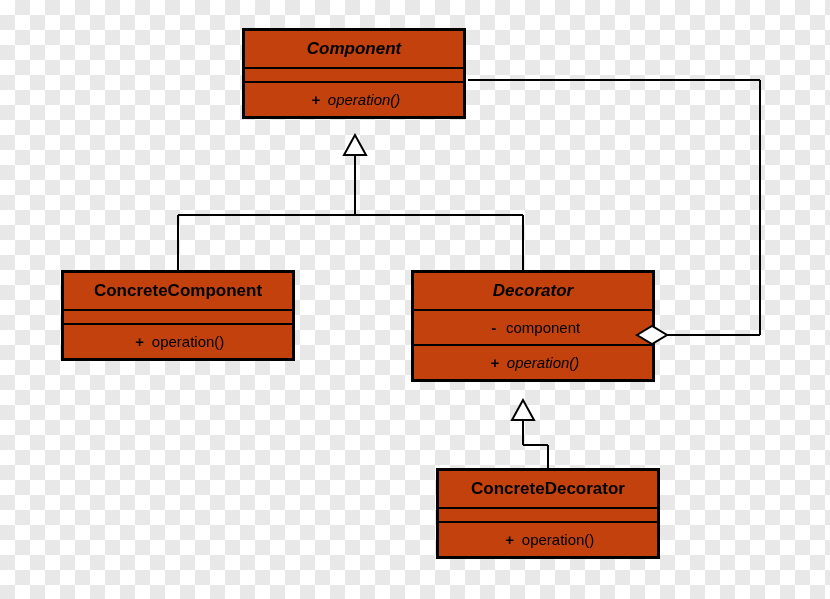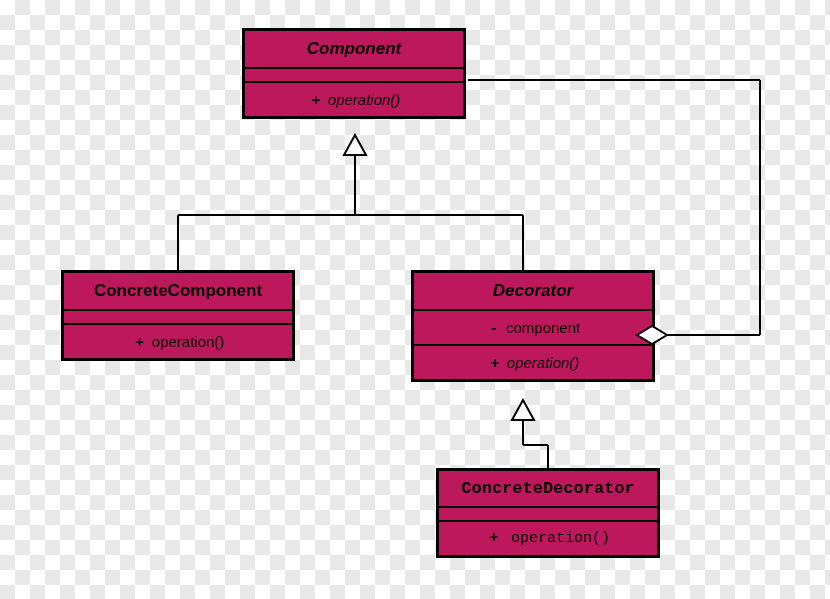--- a/index.html
+++ b/index.html
@@ -12,21 +12,21 @@
         linear-gradient(45deg, #e8e8e8 25%, transparent 25%),
         linear-gradient(-45deg, #e8e8e8 25%, transparent 25%),
         linear-gradient(45deg, transparent 75%, #e8e8e8 75%),
         linear-gradient(-45deg, transparent 75%, #e8e8e8 75%);
       background-size: 30px 30px;
       background-position: 0 0, 0 15px, 15px -15px, -15px 0px;
       background-color: #ffffff;
     }
     .uml-class {
       position: absolute;
-      background: #be185d;
+      background: #c2410c;
       border: 3px solid #000;
     }
     .uml-title {
       text-align: center;
       font-weight: bold;
       padding: 8px 14px;
       border-bottom: 2px solid #000;
       font-size: 17px;
     }
     .uml-title.abstract { font-style: italic; }
@@ -83,21 +83,21 @@
     </div>
   </div>
   <div class="uml-section">
     <div class="member abstract-op">
       <span class="vis">+</span>
       <span>operation()</span>
     </div>
   </div>
 </div>
 
-<div class="uml-class" style="left:436px; top:468px; width:224px;font-family:Liberation Mono, monospace;">
+<div class="uml-class" style="left:436px; top:468px; width:224px;">
   <div class="uml-title">ConcreteDecorator</div>
   <div class="uml-section empty"></div>
   <div class="uml-section">
     <div class="member">
       <span class="vis">+</span>
       <span>operation()</span>
     </div>
   </div>
 </div>
 

